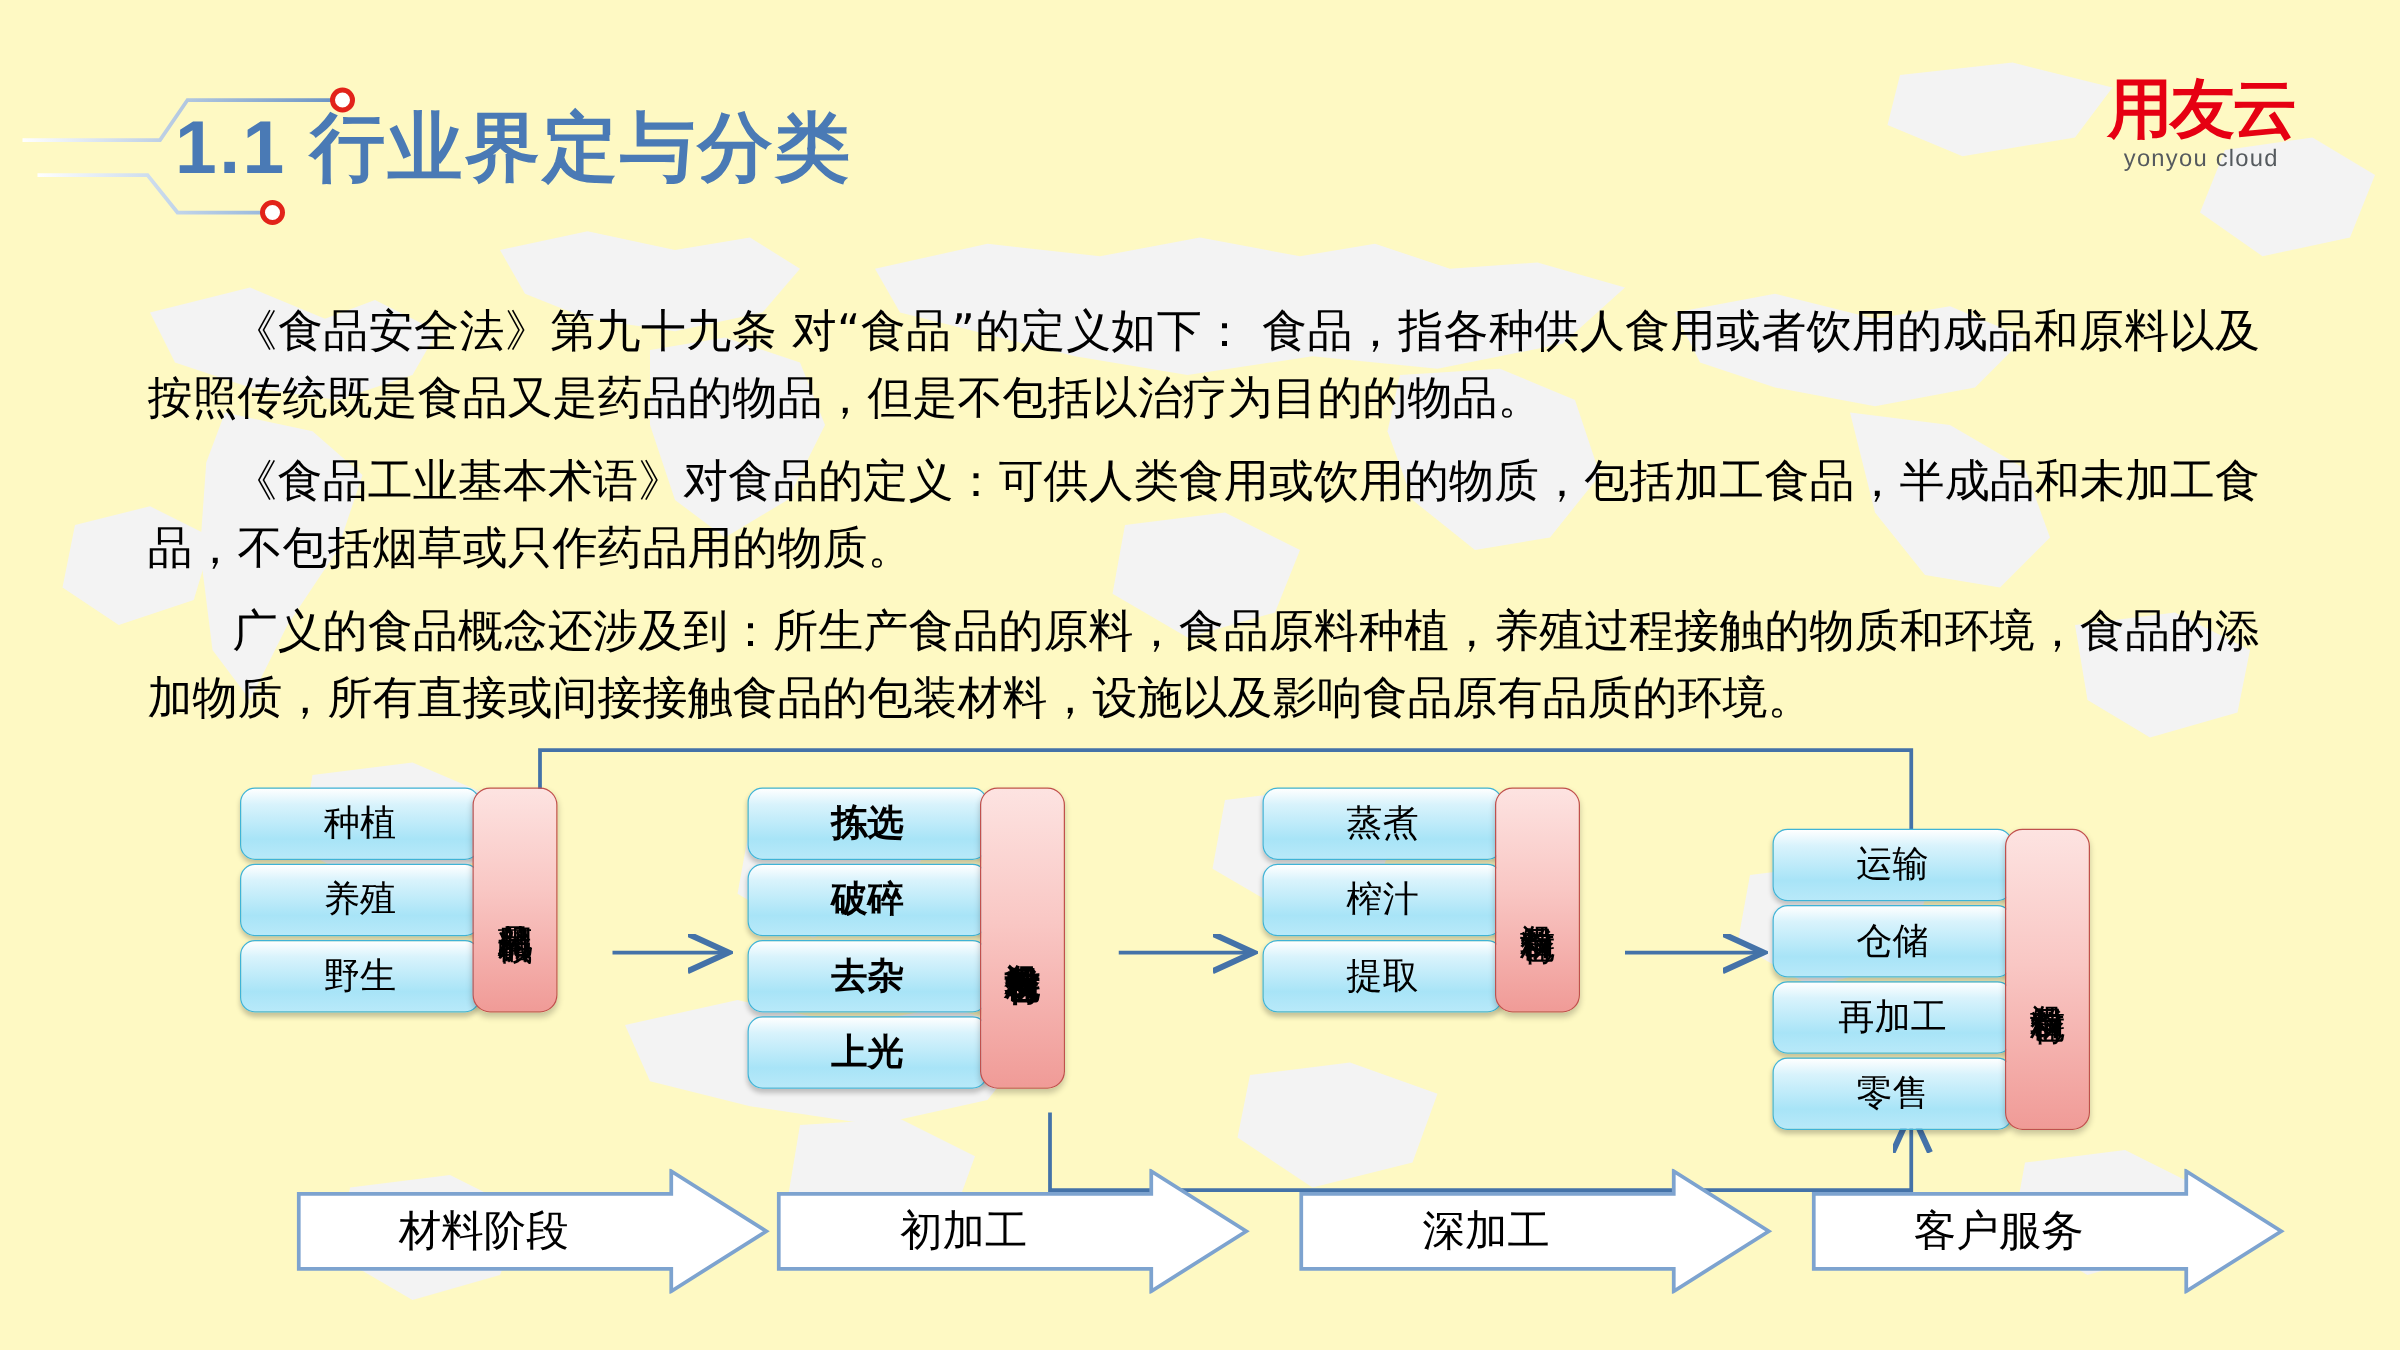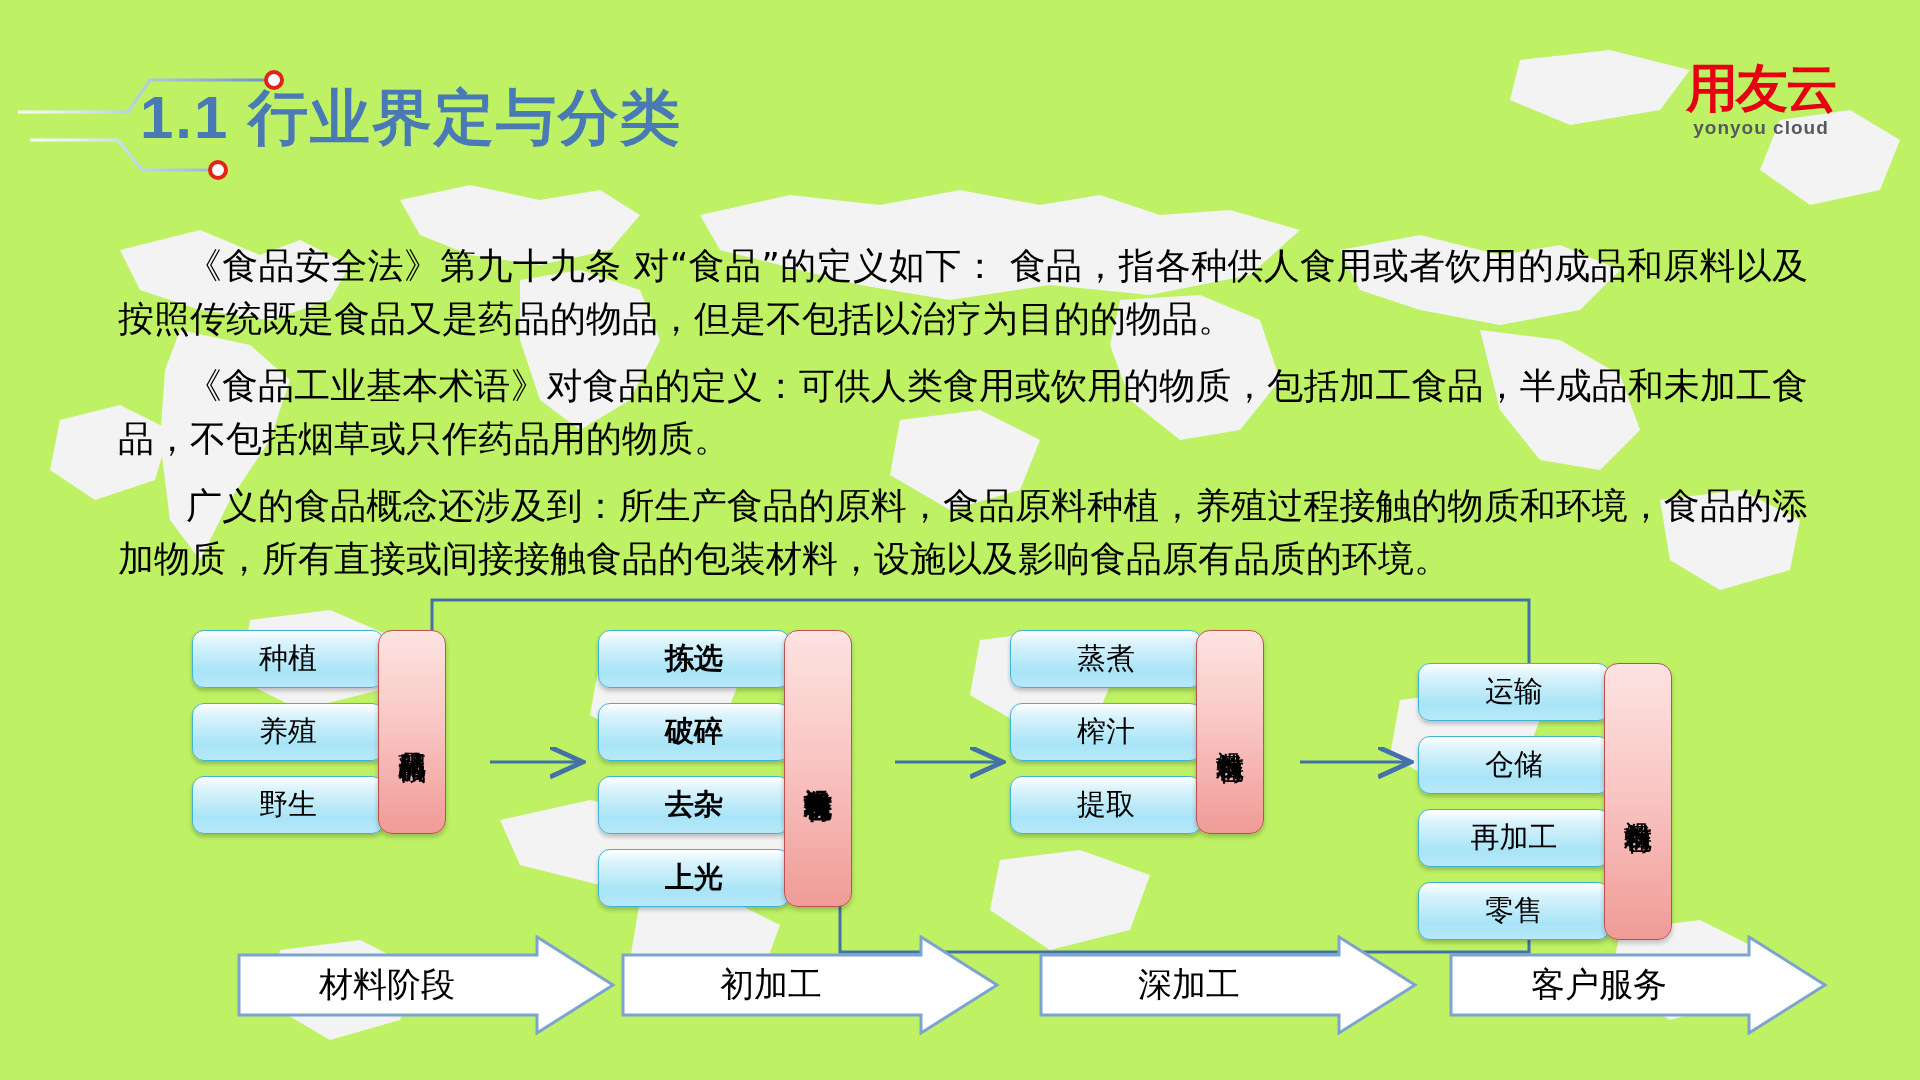--- a/index.html
+++ b/index.html
@@ -7,21 +7,21 @@
     padding: 0;
     background: #ffffff;
   }
   body {
     font-family: "Liberation Sans", "DejaVu Sans", sans-serif;
   }
   #slide {
     position: relative;
     width: 1920px;
     height: 1080px;
-    background: #bef264;
+    background: #fef9c3;
     overflow: hidden;
   }
 
   
   .watermark {
     position: absolute;
     inset: 0;
     pointer-events: none;
     opacity: 1;
   }
@@ -60,21 +60,21 @@
   .logo-cn {
     font-size: 52px;
     font-weight: bold;
     color: #e60012;
     letter-spacing: -2px;
     font-family: "DejaVu Sans", "Liberation Sans", sans-serif;
   }
   .logo-en {
     margin-top: 4px;
     font-size: 19px;
-    font-weight: bold;
+    font-weight: normal;
     color: #555a5e;
     letter-spacing: 1px;
     font-family: "Liberation Sans", sans-serif;
   }
 
   
   .para-block {
     position: absolute;
     left: 118px;
     top: 240px;
@@ -107,21 +107,21 @@
 
   .group {
     position: absolute;
     top: 50px;
     display: flex;
     align-items: stretch;
   }
   .stack {
     display: flex;
     flex-direction: column;
-    gap: 15px;
+    gap: 3px;
     width: 192px;
   }
   .chip {
     height: 56px;
     border: 1.5px solid #3fb3d6;
     border-radius: 12px;
     background: linear-gradient(to bottom, #ffffff 0%, #d9f3fc 22%, #a8e4f7 72%, #b8e9f9 100%);
     display: flex;
     align-items: center;
     justify-content: center;

